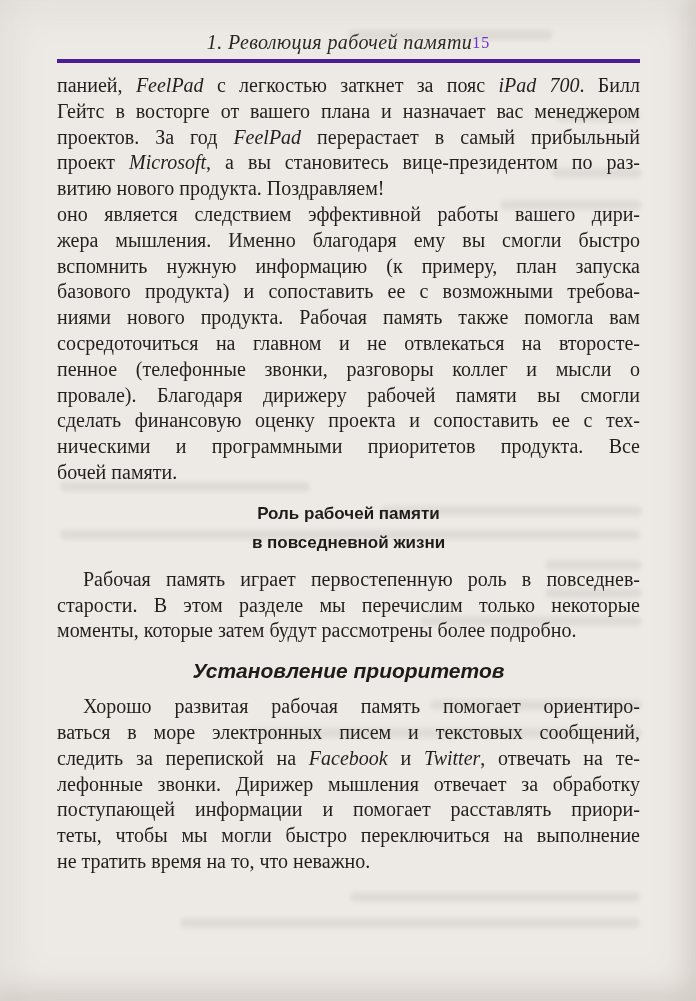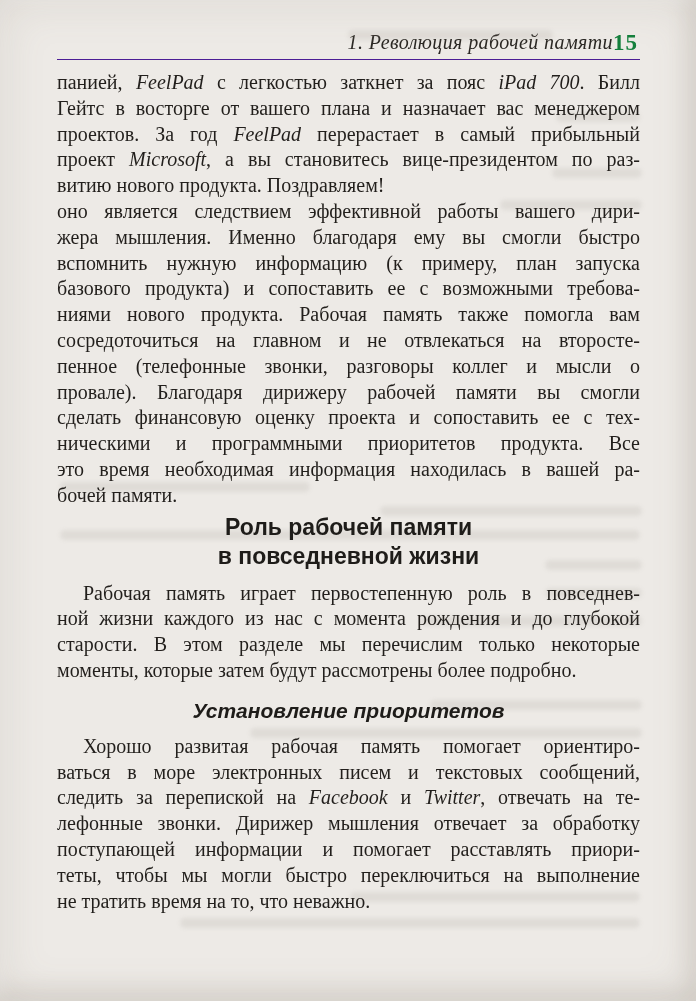--- a/index.html
+++ b/index.html
@@ -12,44 +12,44 @@
     padding:30px 56px 0 57px;
     font-family:"Liberation Serif",serif;
     color:#221f1c;
     overflow:hidden;
   }
   .page::after{
     content:"";position:absolute;inset:0;pointer-events:none;
     box-shadow:inset 0 0 46px rgba(125,114,96,.16), inset -7px -10px 22px rgba(110,100,85,.14), inset 4px 2px 14px rgba(255,255,255,.5);
   }
   .running-header{
-    display:flex;justify-content:flex-end;align-items:flex-end;
+    display:flex;justify-content:center;align-items:flex-end;
     padding:0 0 5px 2px;
-    border-bottom:1px solid #4c1d95;
+    border-bottom:4px solid #4c1d95;
   }
   .chapter-title{
     font-style:italic;font-size:20px;line-height:24px;letter-spacing:.4px;color:#2b2824;
   }
   .page-number{
-    font-size:23px;line-height:22px;color:#15803d;padding-right:2px;letter-spacing:1px;font-weight:bold;
+    font-size:16px;line-height:22px;color:#6d28d9;padding-right:2px;letter-spacing:1px;
   }
   .body-text{margin-top:10px;position:relative;z-index:2;}
   .para{margin:0;}
   .line{
     font-size:20px;line-height:25.8px;
     text-align:justify;text-align-last:justify;
     white-space:normal;
   }
   .line.last{text-align-last:left;}
   .line.indent{text-indent:26px;}
   .it{font-style:italic;}
   .h2{
     font-family:"Liberation Sans","DejaVu Sans",sans-serif;
-    font-weight:bold;font-size:23px;line-height:29px;
-    text-align:center;margin:4px 0 10px;color:#1e1c19;
+    font-weight:bold;font-size:17px;line-height:29px;
+    text-align:center;margin:13px 0 10px;color:#1e1c19;
   }
   .h3{
     font-family:"Liberation Sans","DejaVu Sans",sans-serif;
     font-weight:bold;font-style:italic;font-size:21px;line-height:26px;
     text-align:center;margin:14px 0 10px;color:#1e1c19;
   }
   
   .smudge{
     position:absolute;height:10px;border-radius:5px;
     background:#8e887e;opacity:.14;filter:blur(2px);
@@ -93,30 +93,28 @@
         <div class="line"><span>оно является следствием эффективной работы вашего дири-</span></div>
         <div class="line"><span>жера мышления. Именно благодаря ему вы смогли быстро</span></div>
         <div class="line"><span>вспомнить нужную информацию (к примеру, план запуска</span></div>
         <div class="line"><span>базового продукта) и сопоставить ее с возможными требова-</span></div>
         <div class="line"><span>ниями нового продукта. Рабочая память также помогла вам</span></div>
         <div class="line"><span>сосредоточиться на главном и не отвлекаться на второсте-</span></div>
         <div class="line"><span>пенное (телефонные звонки, разговоры коллег и мысли о</span></div>
         <div class="line"><span>провале). Благодаря дирижеру рабочей памяти вы смогли</span></div>
         <div class="line"><span>сделать финансовую оценку проекта и сопоставить ее с тех-</span></div>
         <div class="line"><span>ническими и программными приоритетов продукта. Все</span></div>
-        <div class="line"><span>это время необходимая информация находилась в вашей ра-</span></div>
         <div class="line last"><span>бочей памяти.</span></div>
       </div>
       <div class="h2">
         <div>Роль рабочей памяти</div>
         <div>в повседневной жизни</div>
       </div>
       <div class="para">
         <div class="line indent"><span>Рабочая память играет первостепенную роль в повседнев-</span></div>
-        <div class="line"><span>ной жизни каждого из нас с момента рождения и до глубокой</span></div>
         <div class="line"><span>старости. В этом разделе мы перечислим только некоторые</span></div>
         <div class="line last"><span>моменты, которые затем будут рассмотрены более подробно.</span></div>
       </div>
       <div class="h3">
         <div>Установление приоритетов</div>
       </div>
       <div class="para">
         <div class="line indent"><span>Хорошо развитая рабочая память помогает ориентиро-</span></div>
         <div class="line"><span>ваться в море электронных писем и текстовых сообщений,</span></div>
         <div class="line"><span>следить за перепиской на </span><span class="it">Facebook</span><span> и </span><span class="it">Twitter</span><span>, отвечать на те-</span></div>

